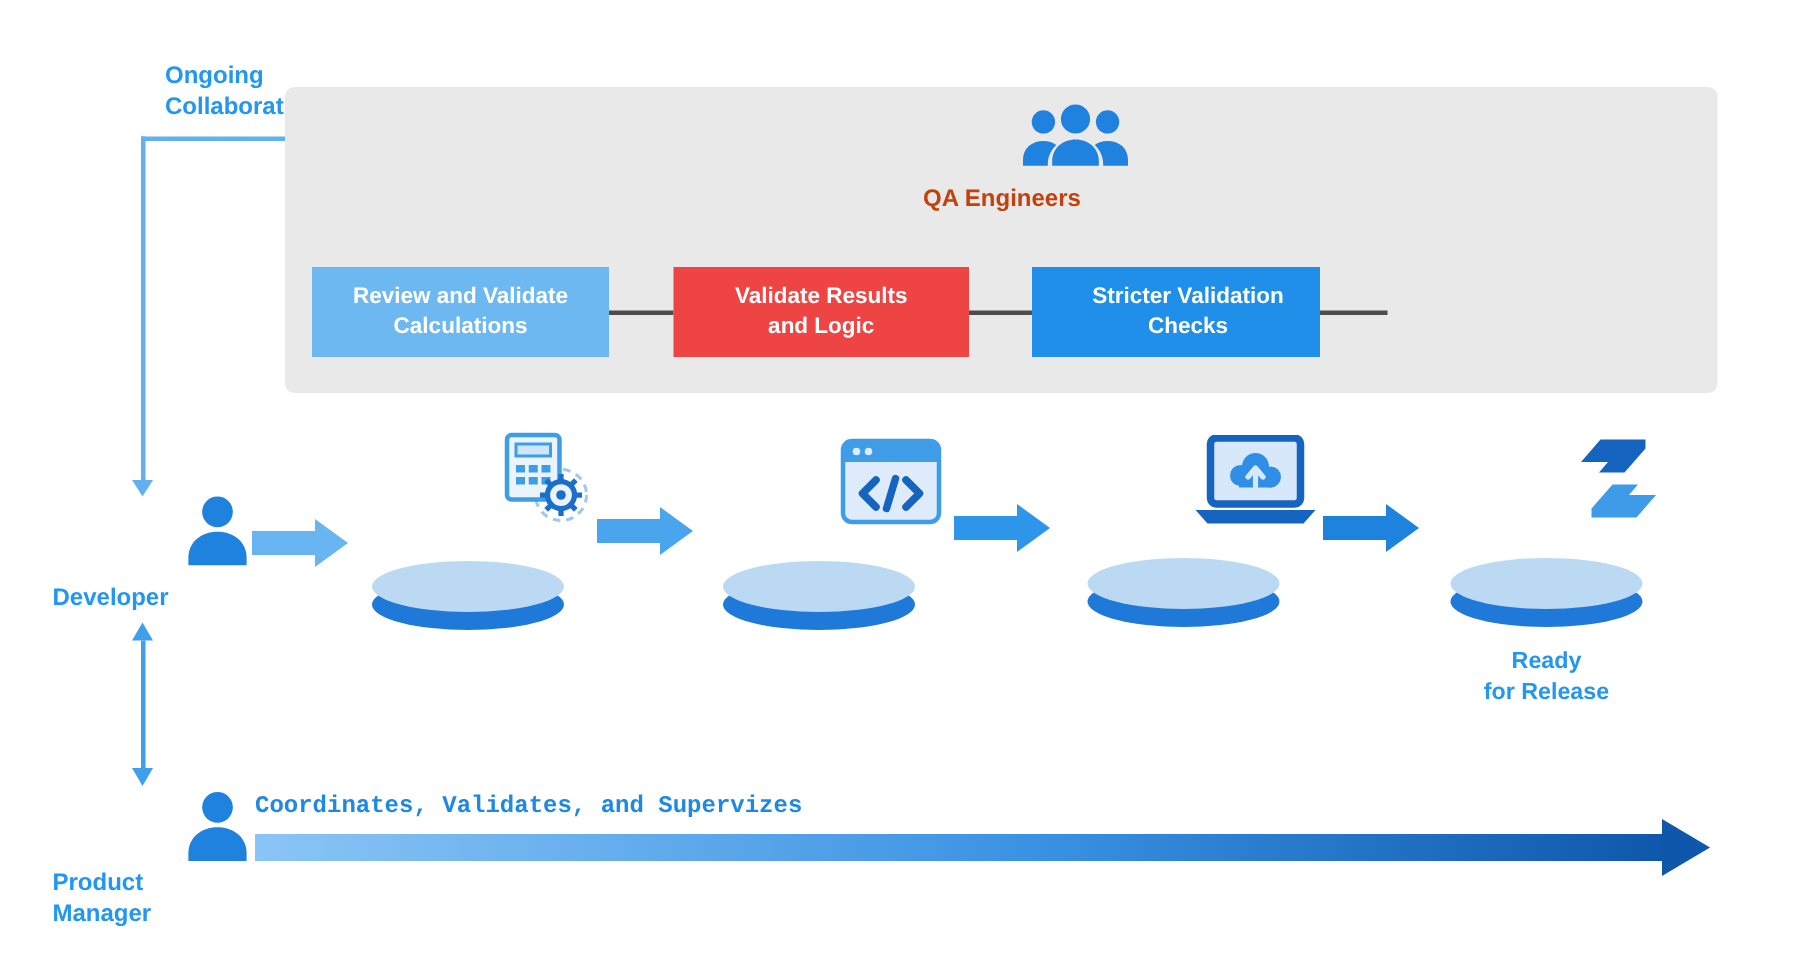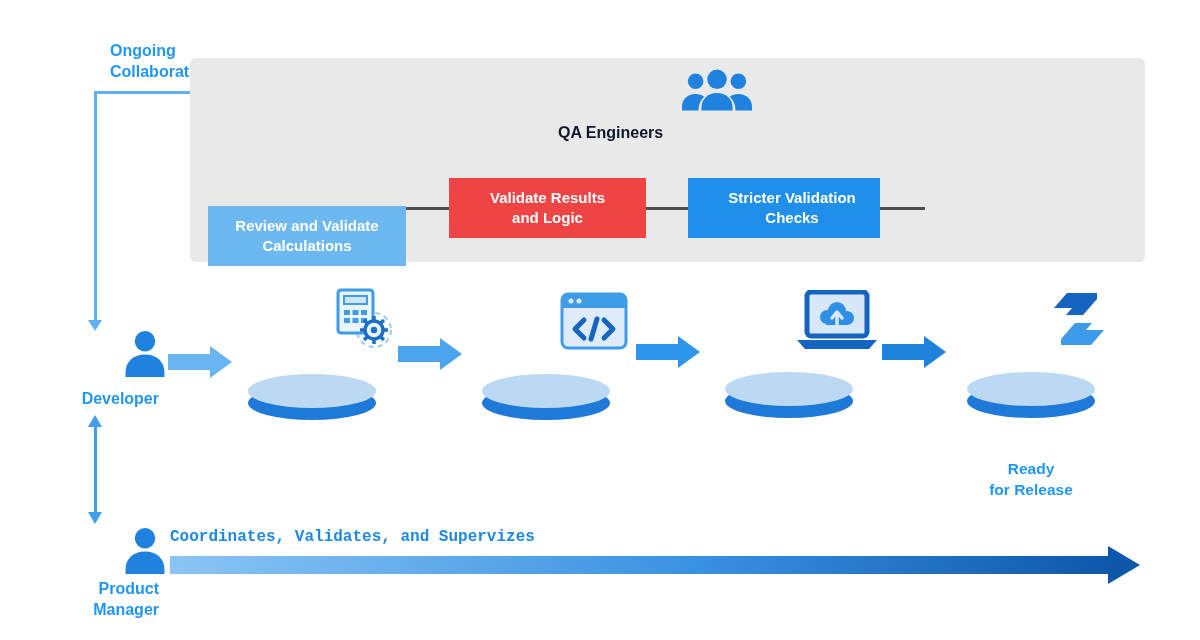--- a/index.html
+++ b/index.html
@@ -14,29 +14,29 @@
   .head-down { position:absolute; width:0; height:0;
     border-left:7px solid transparent; border-right:7px solid transparent;
     border-top:11px solid #61b0f0; }
   .head-right { position:absolute; width:0; height:0;
     border-top:8px solid transparent; border-bottom:8px solid transparent;
     border-left:12px solid #61b0f0; }
 
   
   .qa-panel { position:absolute; left:190px; top:58px; width:955px; height:204px;
     background:#e9e9e9; border-radius:6px; }
-  .qa-title { position:absolute; left:558px; top:124px; width:220px; 
-    color:#0f172a; font-weight:bold; font-size:16px; }
+  .qa-title { position:absolute; left:558px; top:124px; width:220px; text-align:center;
+    color:#c2410c; font-weight:bold; font-size:16px; }
   .qa-step { position:absolute; top:178px; height:60px; display:flex; align-items:center;
     justify-content:center; color:#ffffff; font-weight:bold; font-size:15px;
     line-height:20px; text-align:center; white-space:pre-line; }
   .qa-conn { position:absolute; top:207px; height:3px; background:#4d4d4d; }
 
   
-  .actor-label { position:absolute; width:124px; text-align:right; color:#2196f3;
+  .actor-label { position:absolute; width:124px; text-align:left; color:#2196f3;
     font-weight:bold; font-size:16px; line-height:21px; white-space:pre-line; }
 
   
   .flow-arrow { position:absolute; height:32px; }
   .flow-arrow .shaft { position:absolute; left:0; top:8px; width:42px; height:16px; }
   .flow-arrow .head { position:absolute; left:42px; top:0; width:0; height:0;
     border-top:16px solid transparent; border-bottom:16px solid transparent; }
 
   
   .disk { position:absolute; width:128px; height:48px; }
@@ -88,21 +88,21 @@
         <circle cx="58" cy="13" r="8"></circle>
         <circle cx="36" cy="11" r="10"></circle>
         <path d="M0 43 v-4 c0-8 6-13 14-13 c3.5 0 6.5 1 8.8 2.8 C19 32.5 17 37 17 42 v1 z"></path>
         <path d="M72 43 v-4 c0-8-6-13-14-13 c-3.5 0-6.5 1-8.8 2.8 C53 32.5 55 37 55 42 v1 z"></path>
         <path d="M20 43 v-3 c0-9 7-15 16-15 s16 6 16 15 v3 z"></path>
       </g>
     </svg>
   </div>
   <div class="qa-title">QA Engineers</div>
 
-  <div class="qa-step" style="left: 208px; width: 198px; background-color: rgb(109, 184, 241); margin-top: 28px;">Review and Validate
+  <div class="qa-step" style="left: 208px; width: 198px; background-color: rgb(109, 184, 241);">Review and Validate
 Calculations</div>
   <div class="qa-conn" style="left:406px; width:43px;"></div>
   <div class="qa-step" style="left: 449px; width: 197px; background-color: #ef4444;">Validate Results
 and Logic</div>
   <div class="qa-conn" style="left:646px; width:42px;"></div>
   <div class="qa-step" style="left: 688px; width: 192px; background-color: rgb(31, 143, 234); padding-left: 16px;">Stricter Validation
 Checks</div>
   <div class="qa-conn" style="left:880px; width:45px;"></div>
 
   <div class="abs" style="left:75px; top:330px; width:44px; height:47px;">
@@ -202,21 +202,21 @@
   <div class="abs" style="left:997px; top:287px; width:68px; height:64px;">
     <svg width="68" height="64" viewBox="0 0 68 64">
       <path d="M52 6 H22 L9 21 H27 L21 28 H38 L52 12 Z" fill="#1565c0"></path>
       <path d="M16 58 H46 L59 43 H41 L47 36 H30 L16 52 Z" fill="#3d9bea"></path>
     </svg>
   </div>
   <div class="disk" style="left:967px; top:372px;">
     <div class="side"></div>
       <div class="top"></div>
   </div>
-  <div class="stage-label" style="left:946px; top:430px; width:170px;margin-top:28px;">Ready
+  <div class="stage-label" style="left:946px; top:430px; width:170px;">Ready
 for Release</div>
 
   <div class="dbl-shaft"></div>
   <div class="dbl-up"></div>
   <div class="dbl-down"></div>
 
   <div class="abs" style="left:75px; top:527px; width:44px; height:47px;">
     <svg width="44" height="47" viewBox="0 0 42 46">
       <circle cx="21" cy="11" r="10" fill="#1e82de"></circle>
       <path d="M2 46 v-5 c0-10 8-17 19-17 s19 7 19 17 v5 z" fill="#1e82de"></path>

